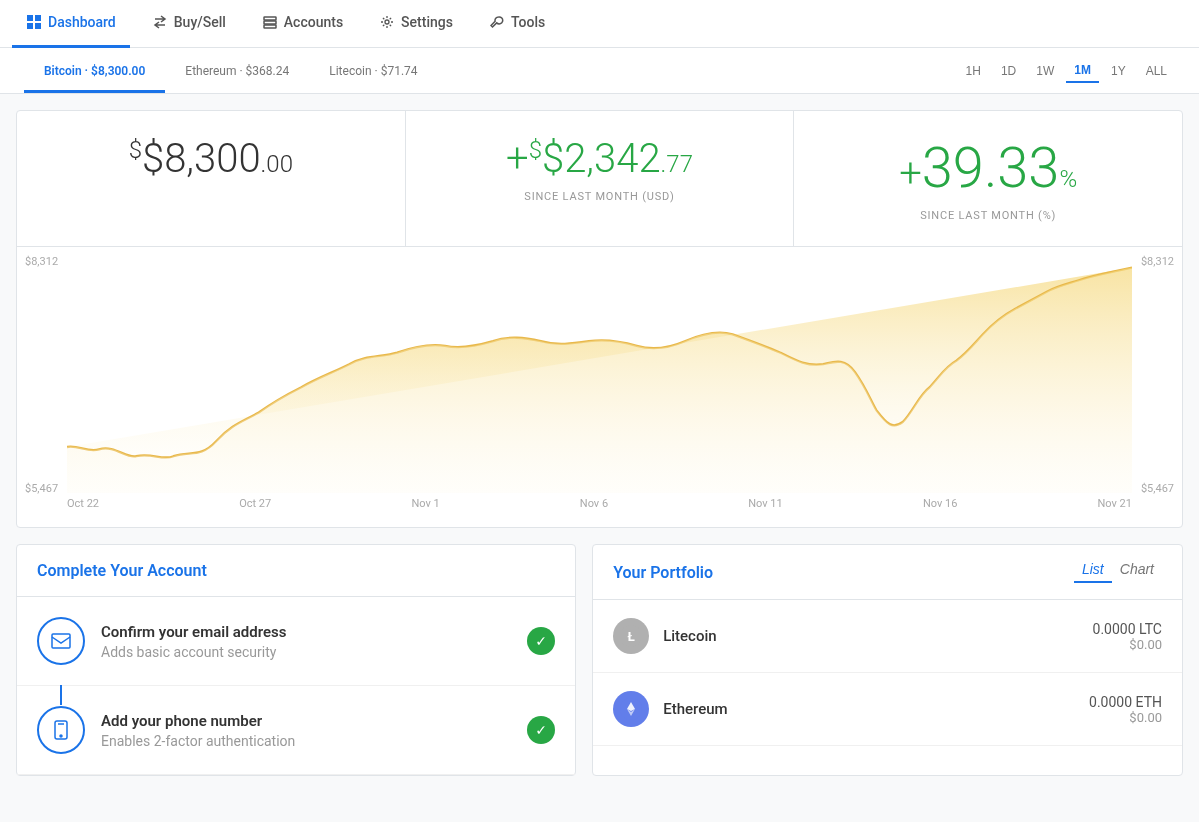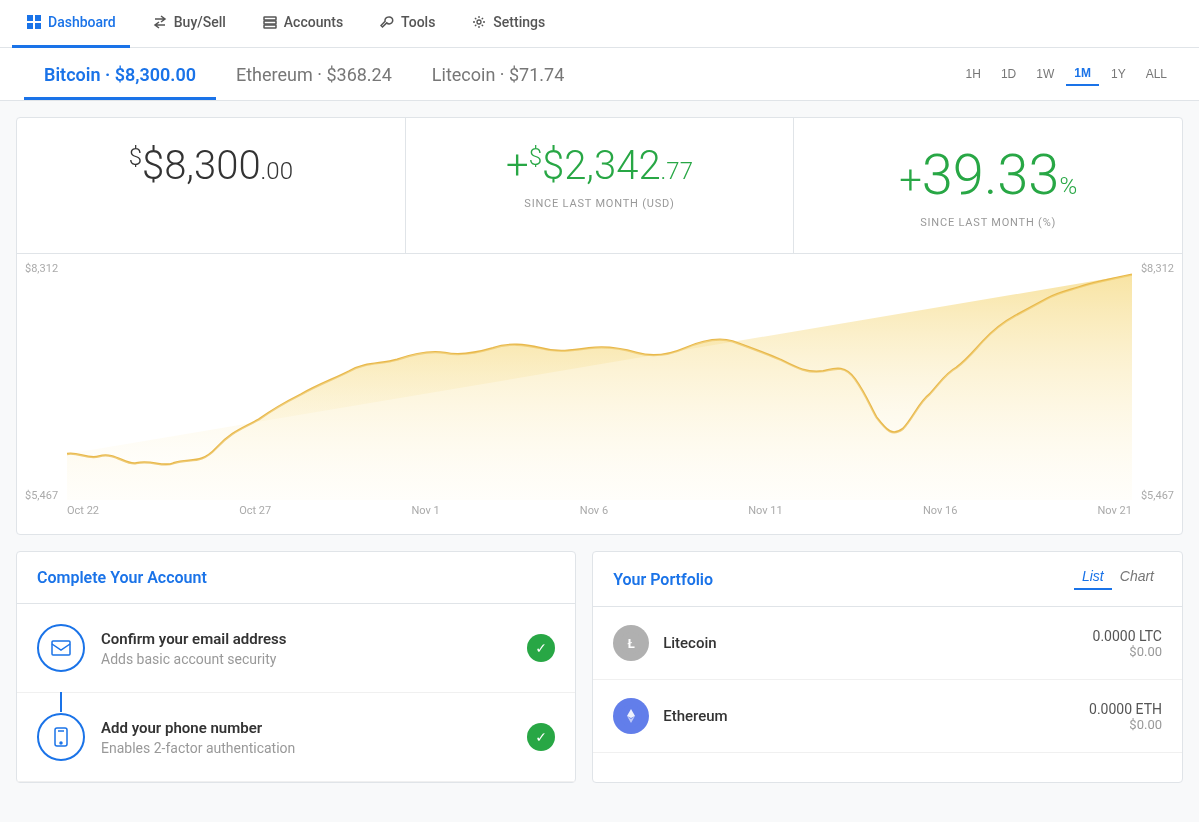--- a/index.html
+++ b/index.html
@@ -7,21 +7,21 @@
 
     
     .nav { display: flex; align-items: center; background: #fff; border-bottom: 1px solid #e0e4e8; height: 48px; padding: 0 20px; gap: 8px; }
     .nav-item { display: flex; align-items: center; gap: 6px; padding: 0 14px; height: 48px; font-size: 14px; font-weight: 500; color: #555; cursor: pointer; border-bottom: 3px solid transparent; text-decoration: none; }
     .nav-item.active { color: #1a73e8; border-bottom: 3px solid #1a73e8; }
     .nav-icon { width: 16px; height: 16px; display: inline-flex; align-items: center; justify-content: center; }
 
     
     .price-tabs-section { background: #fff; border-bottom: 1px solid #e0e4e8; padding: 0 24px; display: flex; align-items: center; justify-content: space-between; }
     .price-tabs { display: flex; gap: 0; }
-    .price-tab { padding: 16px 20px 12px; font-size: 18px; color: #777; cursor: pointer; border-bottom: 3px solid transparent; white-space: nowrap; }
+    .price-tab { padding: 16px 20px 12px; font-size: 12px; color: #777; cursor: pointer; border-bottom: 3px solid transparent; white-space: nowrap; }
     .price-tab.active { color: #1a73e8; border-bottom: 3px solid #1a73e8; font-weight: 600; }
 
     .time-filters { display: flex; gap: 4px; align-items: center; }
     .time-btn { padding: 4px 8px; font-size: 12px; color: #777; cursor: pointer; border-radius: 3px; border: none; background: none; }
     .time-btn.active { color: #1a73e8; font-weight: 600; border-bottom: 2px solid #1a73e8; border-radius: 0; }
 
     
     .chart-section { background: #fff; margin: 16px; border-radius: 4px; border: 1px solid #e0e4e8; padding: 0; }
 
     .stats-row { display: flex; border-bottom: 1px solid #e0e4e8; }
@@ -98,34 +98,34 @@
         <svg width="14" height="14" viewBox="0 0 14 14" fill="none" stroke="currentColor" stroke-width="1.5">
             <rect x="1" y="2" width="12" height="3" rx="0.5"></rect>
             <rect x="1" y="6" width="12" height="3" rx="0.5"></rect>
             <rect x="1" y="10" width="12" height="3" rx="0.5"></rect>
           </svg>
       </span>
       <span>Accounts</span>
     </a>
     <a class="nav-item">
       <span class="nav-icon">
-        <svg width="14" height="14" viewBox="0 0 14 14" fill="none" stroke="currentColor" stroke-width="1.5">
-            <path d="M8.5 2a3.5 3.5 0 00-3.4 4.3L1 10.5 2.5 12l4.2-4.1A3.5 3.5 0 108.5 2z"></path>
-          </svg>
-      </span>
-      <span>Tools</span>
-    </a>
-    <a class="nav-item">
-      <span class="nav-icon">
         <svg width="14" height="14" viewBox="0 0 14 14" fill="none" stroke="currentColor" stroke-width="1.3">
             <circle cx="7" cy="7" r="2"></circle>
             <path d="M7 1v2M7 11v2M1 7h2M11 7h2M2.9 2.9l1.4 1.4M9.7 9.7l1.4 1.4M2.9 11.1l1.4-1.4M9.7 4.3l1.4-1.4"></path>
           </svg>
       </span>
       <span>Settings</span>
+    </a>
+    <a class="nav-item">
+      <span class="nav-icon">
+        <svg width="14" height="14" viewBox="0 0 14 14" fill="none" stroke="currentColor" stroke-width="1.5">
+            <path d="M8.5 2a3.5 3.5 0 00-3.4 4.3L1 10.5 2.5 12l4.2-4.1A3.5 3.5 0 108.5 2z"></path>
+          </svg>
+      </span>
+      <span>Tools</span>
     </a>
   </div>
 </nav>
 
 <div class="price-tabs-section">
   <div class="price-tabs">
     <div class="price-tab active">
       <span>Bitcoin · $8,300.00</span>
     </div>
     <div class="price-tab">

